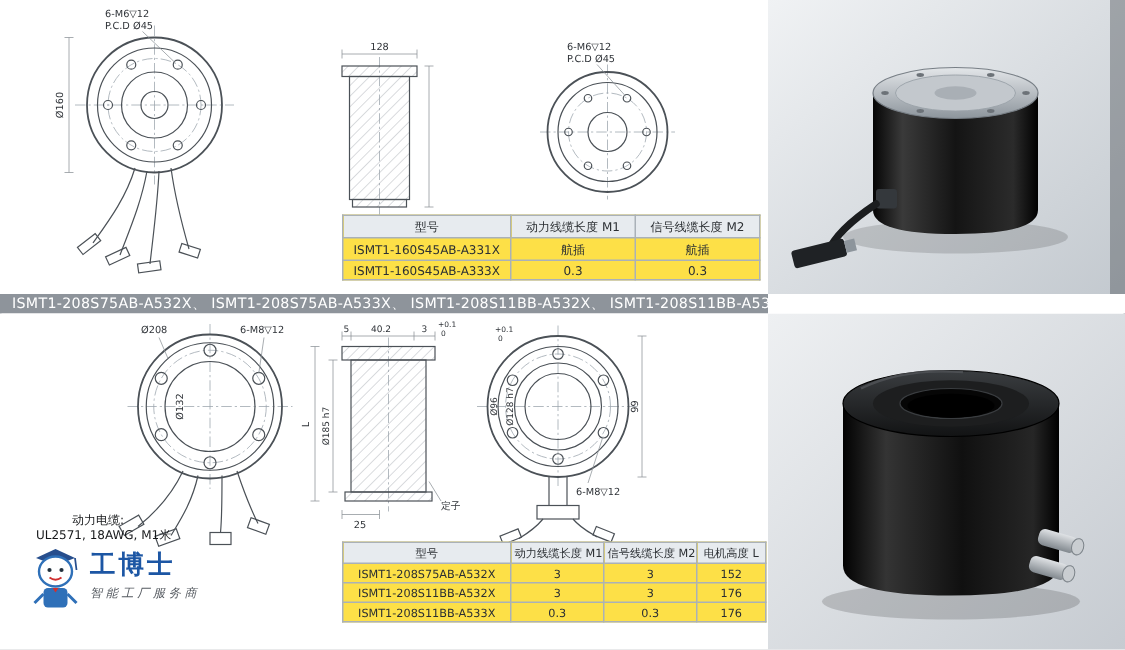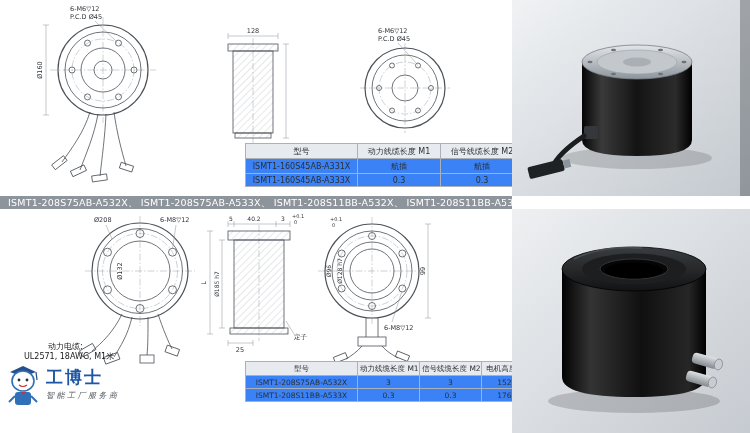--- a/index.html
+++ b/index.html
@@ -30,34 +30,33 @@
   svg .hrect{ stroke:#4b5157; stroke-width:0.8; }
   svg text  { fill:#2f3338; font-family:"DejaVu Sans","Liberation Sans",sans-serif; }
   svg .dim  { font-size:6.5px; }
   svg .small{ font-size:6px; }
   svg .tiny { font-size:5px; }
   svg .note { font-size:8px; fill:#16181a; }
 
   
   table.spec-table {
     position:absolute; border-collapse:collapse; table-layout:fixed;
-    background:#3b82f6;
-    margin-left:17px;
+    background:#fde047;
   }
   table.spec-table th, table.spec-table td {
     border:1px solid #aab1b8; font-weight:normal; text-align:center;
     padding:1.5px 2px; color:#2b2f33; overflow:hidden; white-space:nowrap;
   }
   table.spec-table th { background:#e7ebef; }
   table.top-table    { font-size:8px;  width:278px; }
   table.bottom-table { font-size:7.5px; width:282px; }
   td.model-cell { text-align:left; padding-left:4px; }
 
   
-  .logo { position:absolute; left:4px; top:154px; width:150px; }
+  .logo { position:absolute; left:18px; top:154px; width:150px; }
   .logo-row { display:flex; align-items:flex-start; }
   .logo-textcol { margin-left:4px; padding-top:4px; }
   .brand { font-size:17px; font-weight:bold; color:#1c56a4; line-height:20px; letter-spacing:2px; }
   .tagline { font-size:8px; color:#555a60; letter-spacing:2.5px; margin-top:3px;font-style:italic; }
   .logo-url { font-size:10.5px; font-weight:600; color:#1d2023; margin-top:3px; letter-spacing:0.3px; }
 </style>
 </head>
 <body>
 
 <div class="page">
@@ -302,20 +301,26 @@
           </tr>
         </thead>
         <tbody>
           <tr>
             <td class="model-cell">ISMT1-208S75AB-A532X</td>
             <td>3</td>
             <td>3</td>
             <td>152</td>
           </tr>
           <tr>
+            <td class="model-cell">ISMT1-208S11BB-A532X</td>
+            <td>3</td>
+            <td>3</td>
+            <td>176</td>
+          </tr>
+          <tr>
             <td class="model-cell">ISMT1-208S11BB-A533X</td>
             <td>0.3</td>
             <td>0.3</td>
             <td>176</td>
           </tr>
         </tbody>
       </table>
 
       
       <div class="logo">

